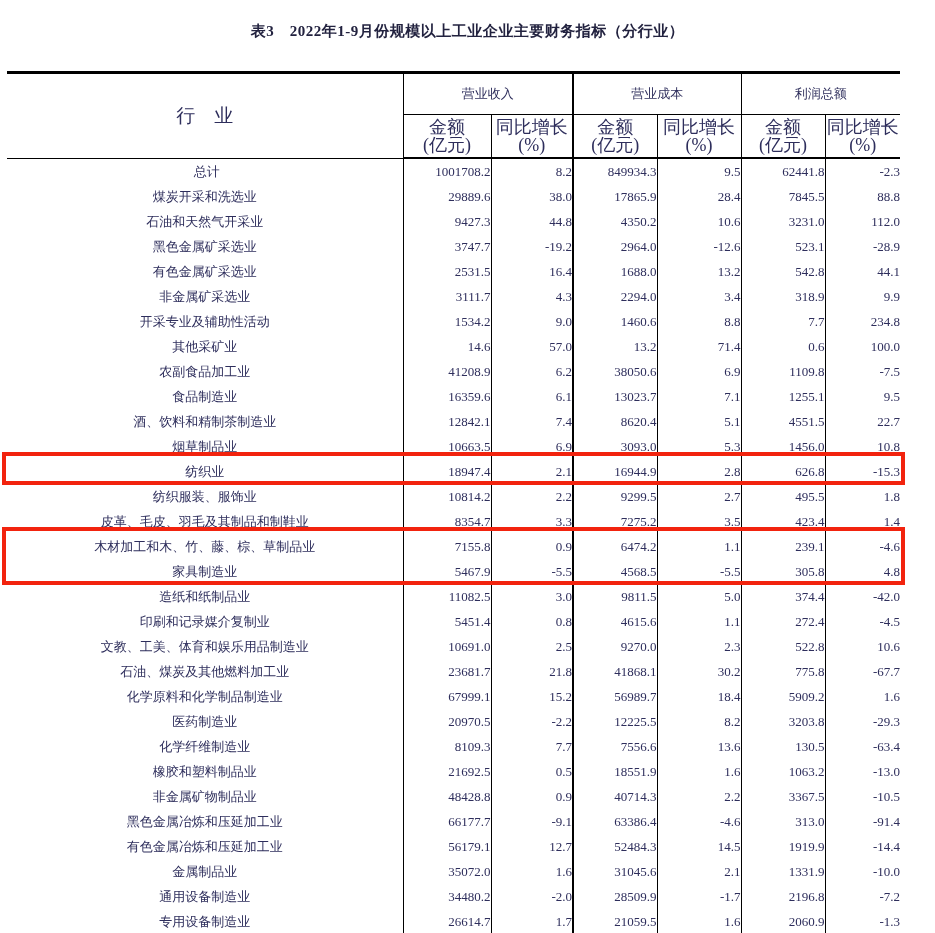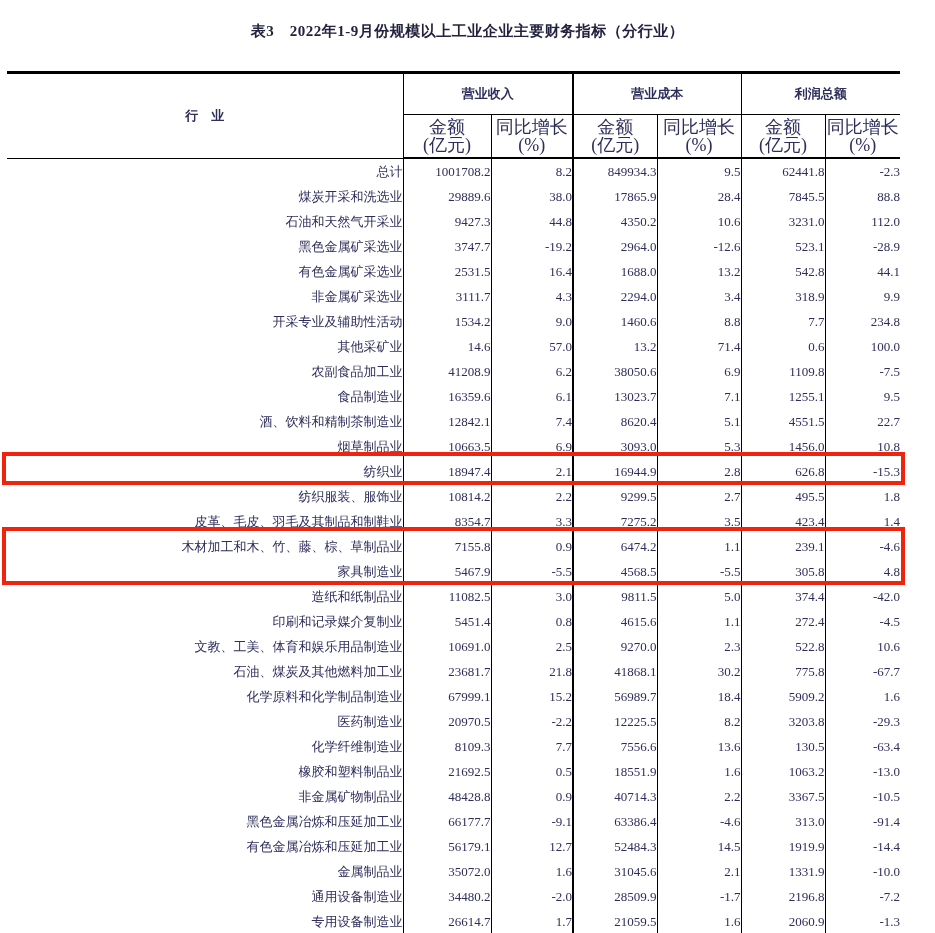--- a/index.html
+++ b/index.html
@@ -32,29 +32,29 @@
     border-top:3px solid var(--line);
     font-size:13px;
   }
   table.fin th, table.fin td{
     padding:0;margin:0;
     font-weight:normal;
     color:var(--ink);
     overflow:hidden;white-space:nowrap;
   }
   
-  tr.group-row th{height:40px;border-bottom:1px solid var(--line);text-align:center;vertical-align:middle;font-weight:bold;}
+  tr.group-row th{height:40px;border-bottom:1px solid var(--line);text-align:center;vertical-align:middle;}
   tr.sub-row th{height:42px;border-bottom:2px solid var(--line);text-align:center;vertical-align:middle;font-size:18px;line-height:18px;}
-  th.industry{border-bottom:2px solid var(--line);text-align:center;vertical-align:middle;font-size:13px;}
+  th.industry{border-bottom:2px solid var(--line);text-align:center;vertical-align:middle;font-size:19px;}
   
   .vl{border-left:1px solid var(--line);}
   .vt{border-left:2px solid var(--line);}
   
   tbody td{height:25px;line-height:25px;}
-  td.c-label{text-align:right;padding-left:14px;}
+  td.c-label{text-align:center;padding-left:14px;}
   tr.total td.c-label{padding-left:4px;}
   td.num{text-align:right;}
   td.amt{padding-right:8px;}
   td.pct{padding-right:16px;}
   
   .hl-box{
     position:absolute;left:2px;width:903px;
     border:4px solid var(--red);
     box-sizing:border-box;
     pointer-events:none;

